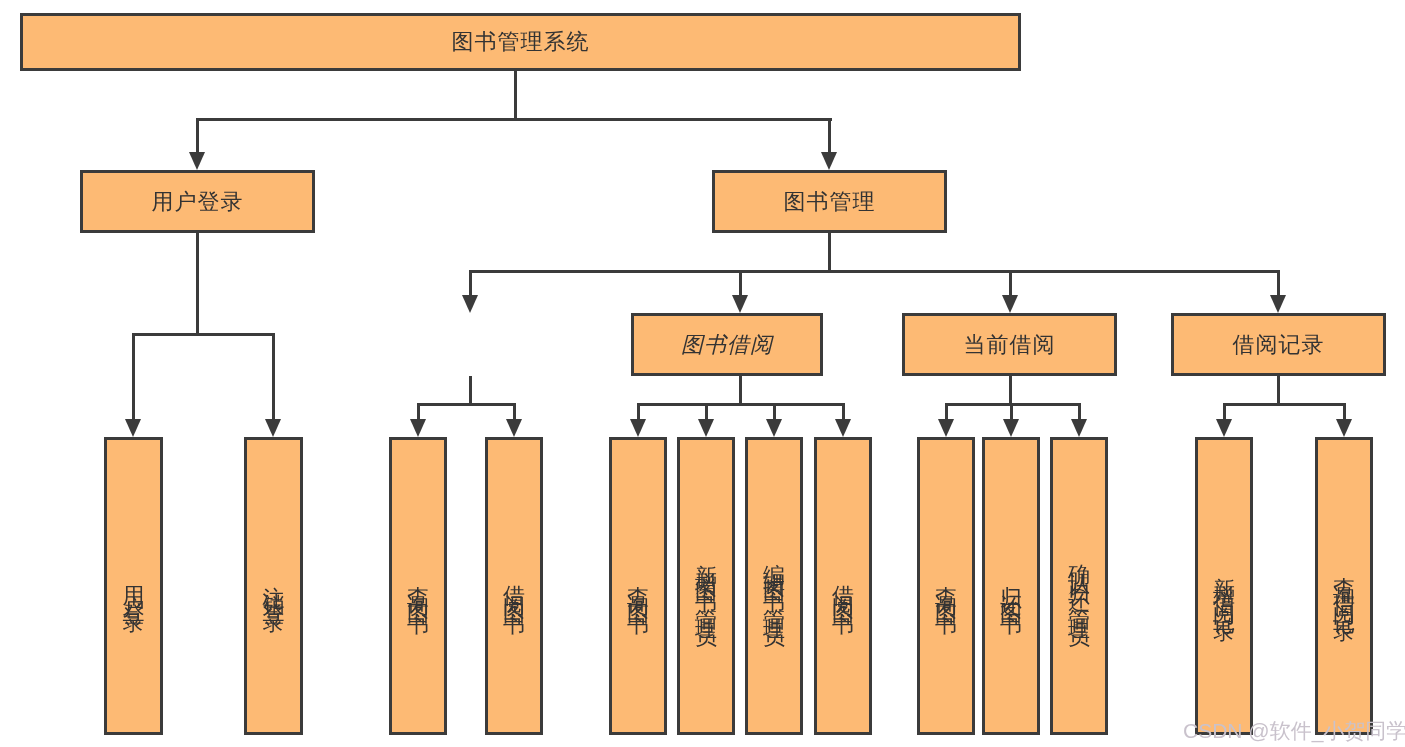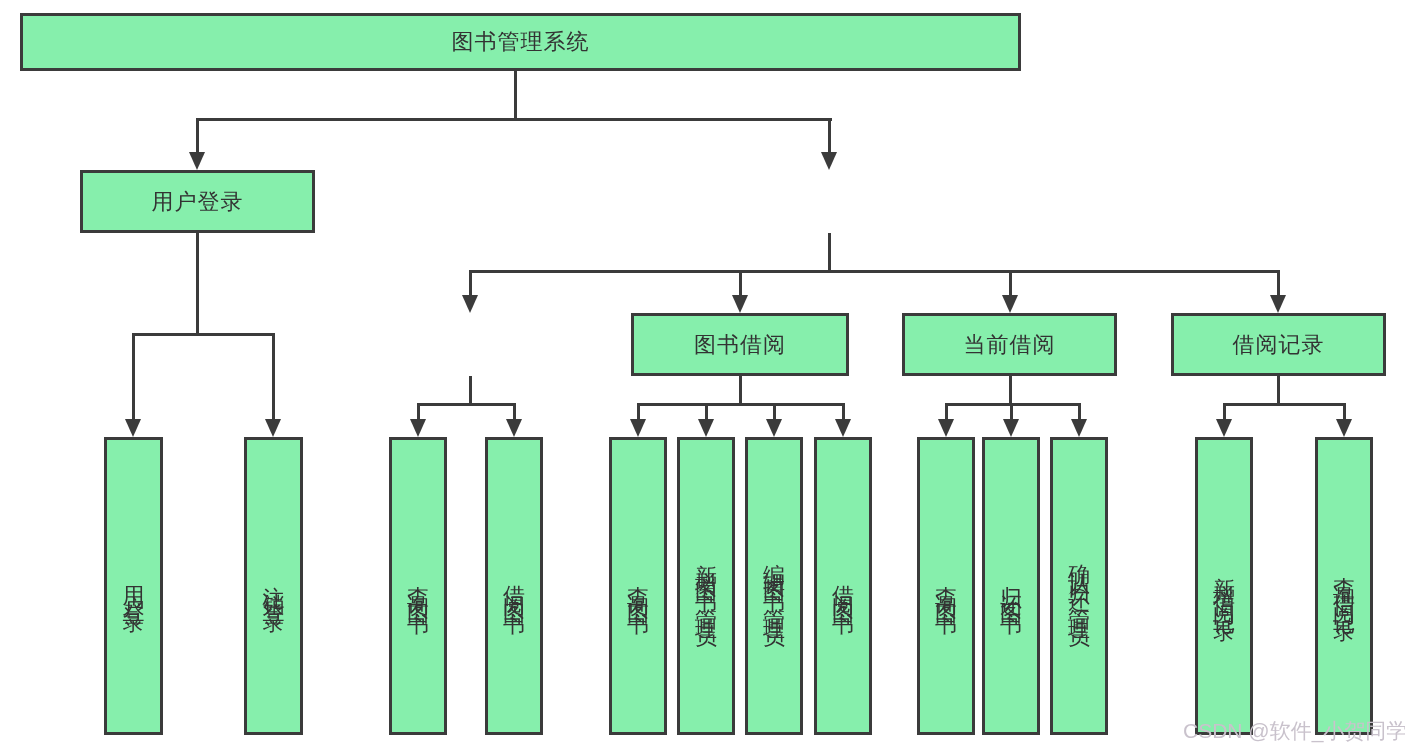--- a/index.html
+++ b/index.html
@@ -1,20 +1,20 @@
 <!DOCTYPE html>
 <html><head>
 <meta charset="utf-8">
 <style>
   html,body{margin:0;padding:0;background:#ffffff;}
   body{font-family:"Liberation Sans","DejaVu Sans",sans-serif;}
   .canvas{position:relative;width:1405px;height:747px;background:#ffffff;overflow:hidden;}
   .box{
     position:absolute;
-    background:#86efac;
+    background:#fdba74;
     border:3px solid #3b3b3b;
     box-sizing:border-box;
     display:flex;align-items:center;justify-content:center;
     color:#333333;
     z-index:2;
   }
   .hbox{font-size:22px;letter-spacing:1px;}
   .vbox{
     font-size:22px;
   }
@@ -54,40 +54,43 @@
   <div class="vline" style="left:514px;top:70px;height:50px;"></div>
   <div class="hline" style="left:196px;top:118px;width:636px;"></div>
   <div class="vline" style="left:196px;top:118px;height:35px;"></div>
   <div class="arrow" style="left:189px;top:152px;"></div>
   <div class="vline" style="left:828px;top:118px;height:35px;"></div>
   <div class="arrow" style="left:821px;top:152px;"></div>
 
   <div class="box hbox" style="left:80px;top:170px;width:235px;height:63px;">
     <span>用户登录</span>
   </div>
+  <div class="box hbox" style="left:712px;top:170px;width:235px;height:63px;">
+    <span>图书管理</span>
+  </div>
 
   <div class="vline" style="left:196px;top:233px;height:103px;"></div>
   <div class="hline" style="left:132px;top:333px;width:142px;"></div>
   <div class="vline" style="left:132px;top:333px;height:86px;"></div>
   <div class="arrow" style="left:125px;top:419px;"></div>
   <div class="vline" style="left:272px;top:333px;height:86px;"></div>
   <div class="arrow" style="left:265px;top:419px;"></div>
 
   <div class="vline" style="left:828px;top:233px;height:40px;"></div>
   <div class="hline" style="left:469px;top:270px;width:811px;"></div>
   <div class="vline" style="left:469px;top:270px;height:25px;"></div>
   <div class="arrow" style="left:462px;top:295px;"></div>
   <div class="vline" style="left:739px;top:270px;height:25px;"></div>
   <div class="arrow" style="left:732px;top:295px;"></div>
   <div class="vline" style="left:1009px;top:270px;height:25px;"></div>
   <div class="arrow" style="left:1002px;top:295px;"></div>
   <div class="vline" style="left:1277px;top:270px;height:25px;"></div>
   <div class="arrow" style="left:1270px;top:295px;"></div>
 
-  <div class="box hbox" style="left:631px;top:313px;width:218px;height:63px;">
+  <div class="box hbox" style="left:631px;top:313px;width:192px;height:63px;font-style:italic;">
     <span>图书借阅</span>
   </div>
   <div class="box hbox" style="left:902px;top:313px;width:215px;height:63px;">
     <span>当前借阅</span>
   </div>
   <div class="box hbox" style="left:1171px;top:313px;width:215px;height:63px;">
     <span>借阅记录</span>
   </div>
 
   <div class="vline" style="left:469px;top:376px;height:30px;"></div>

